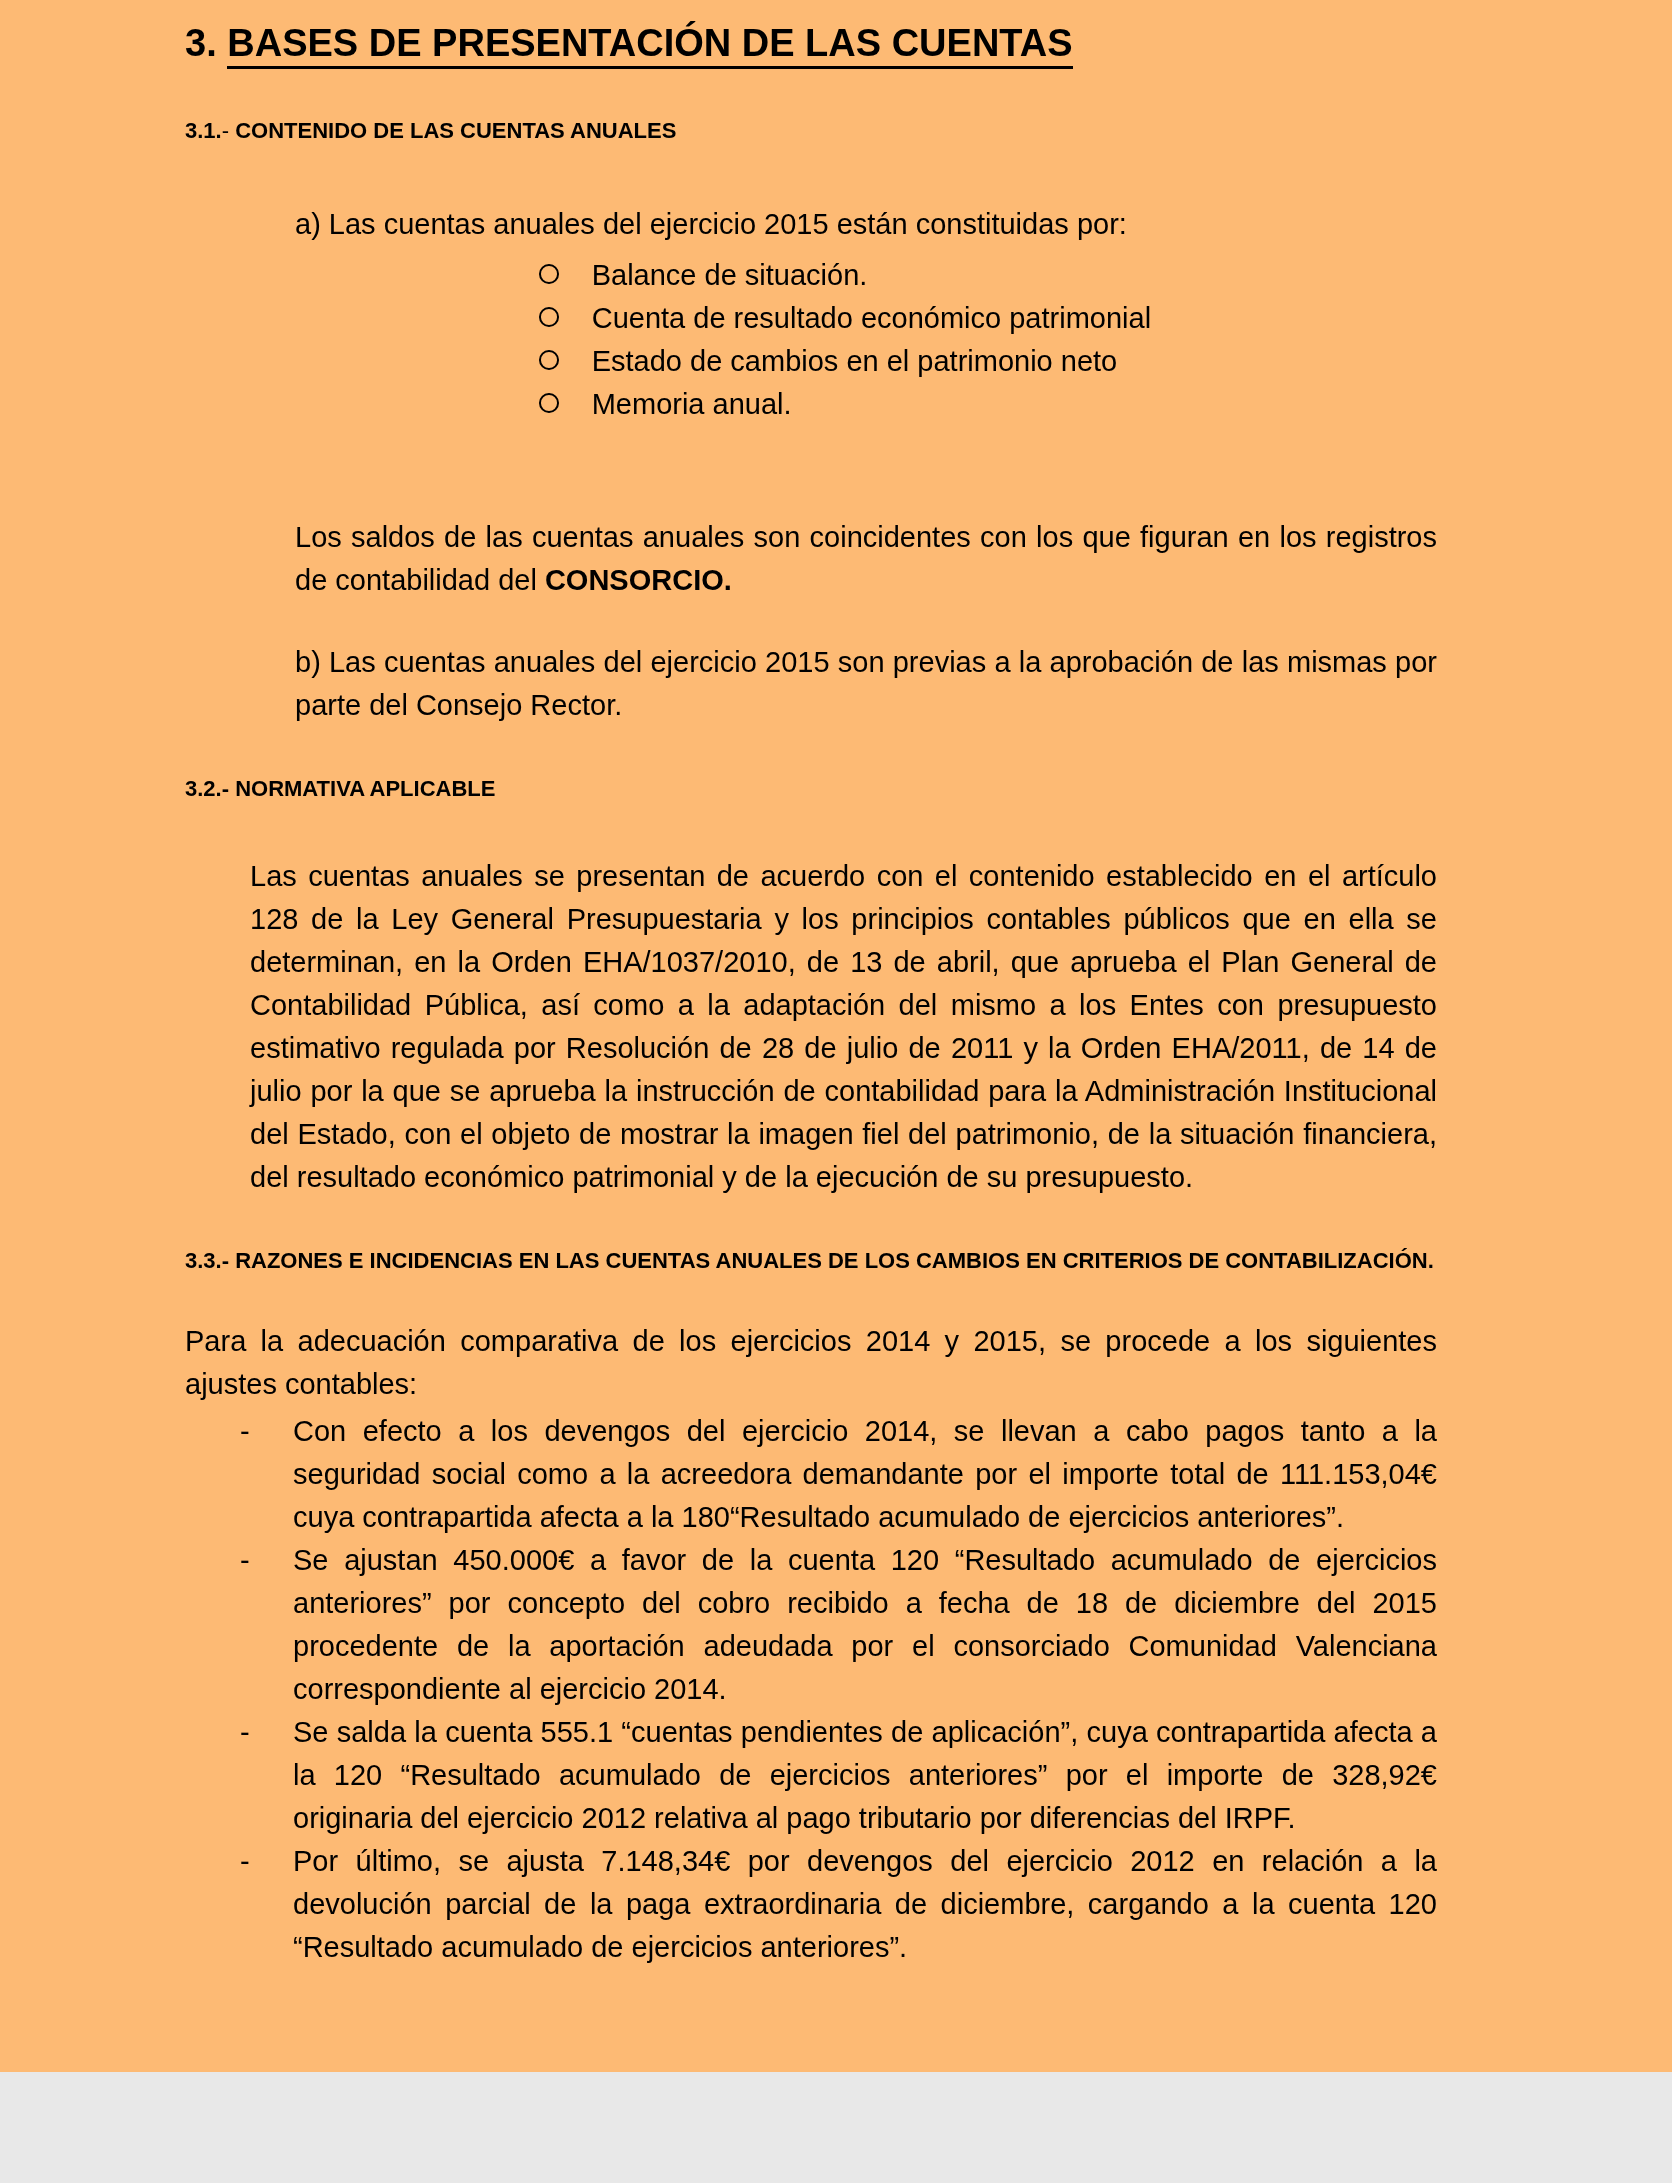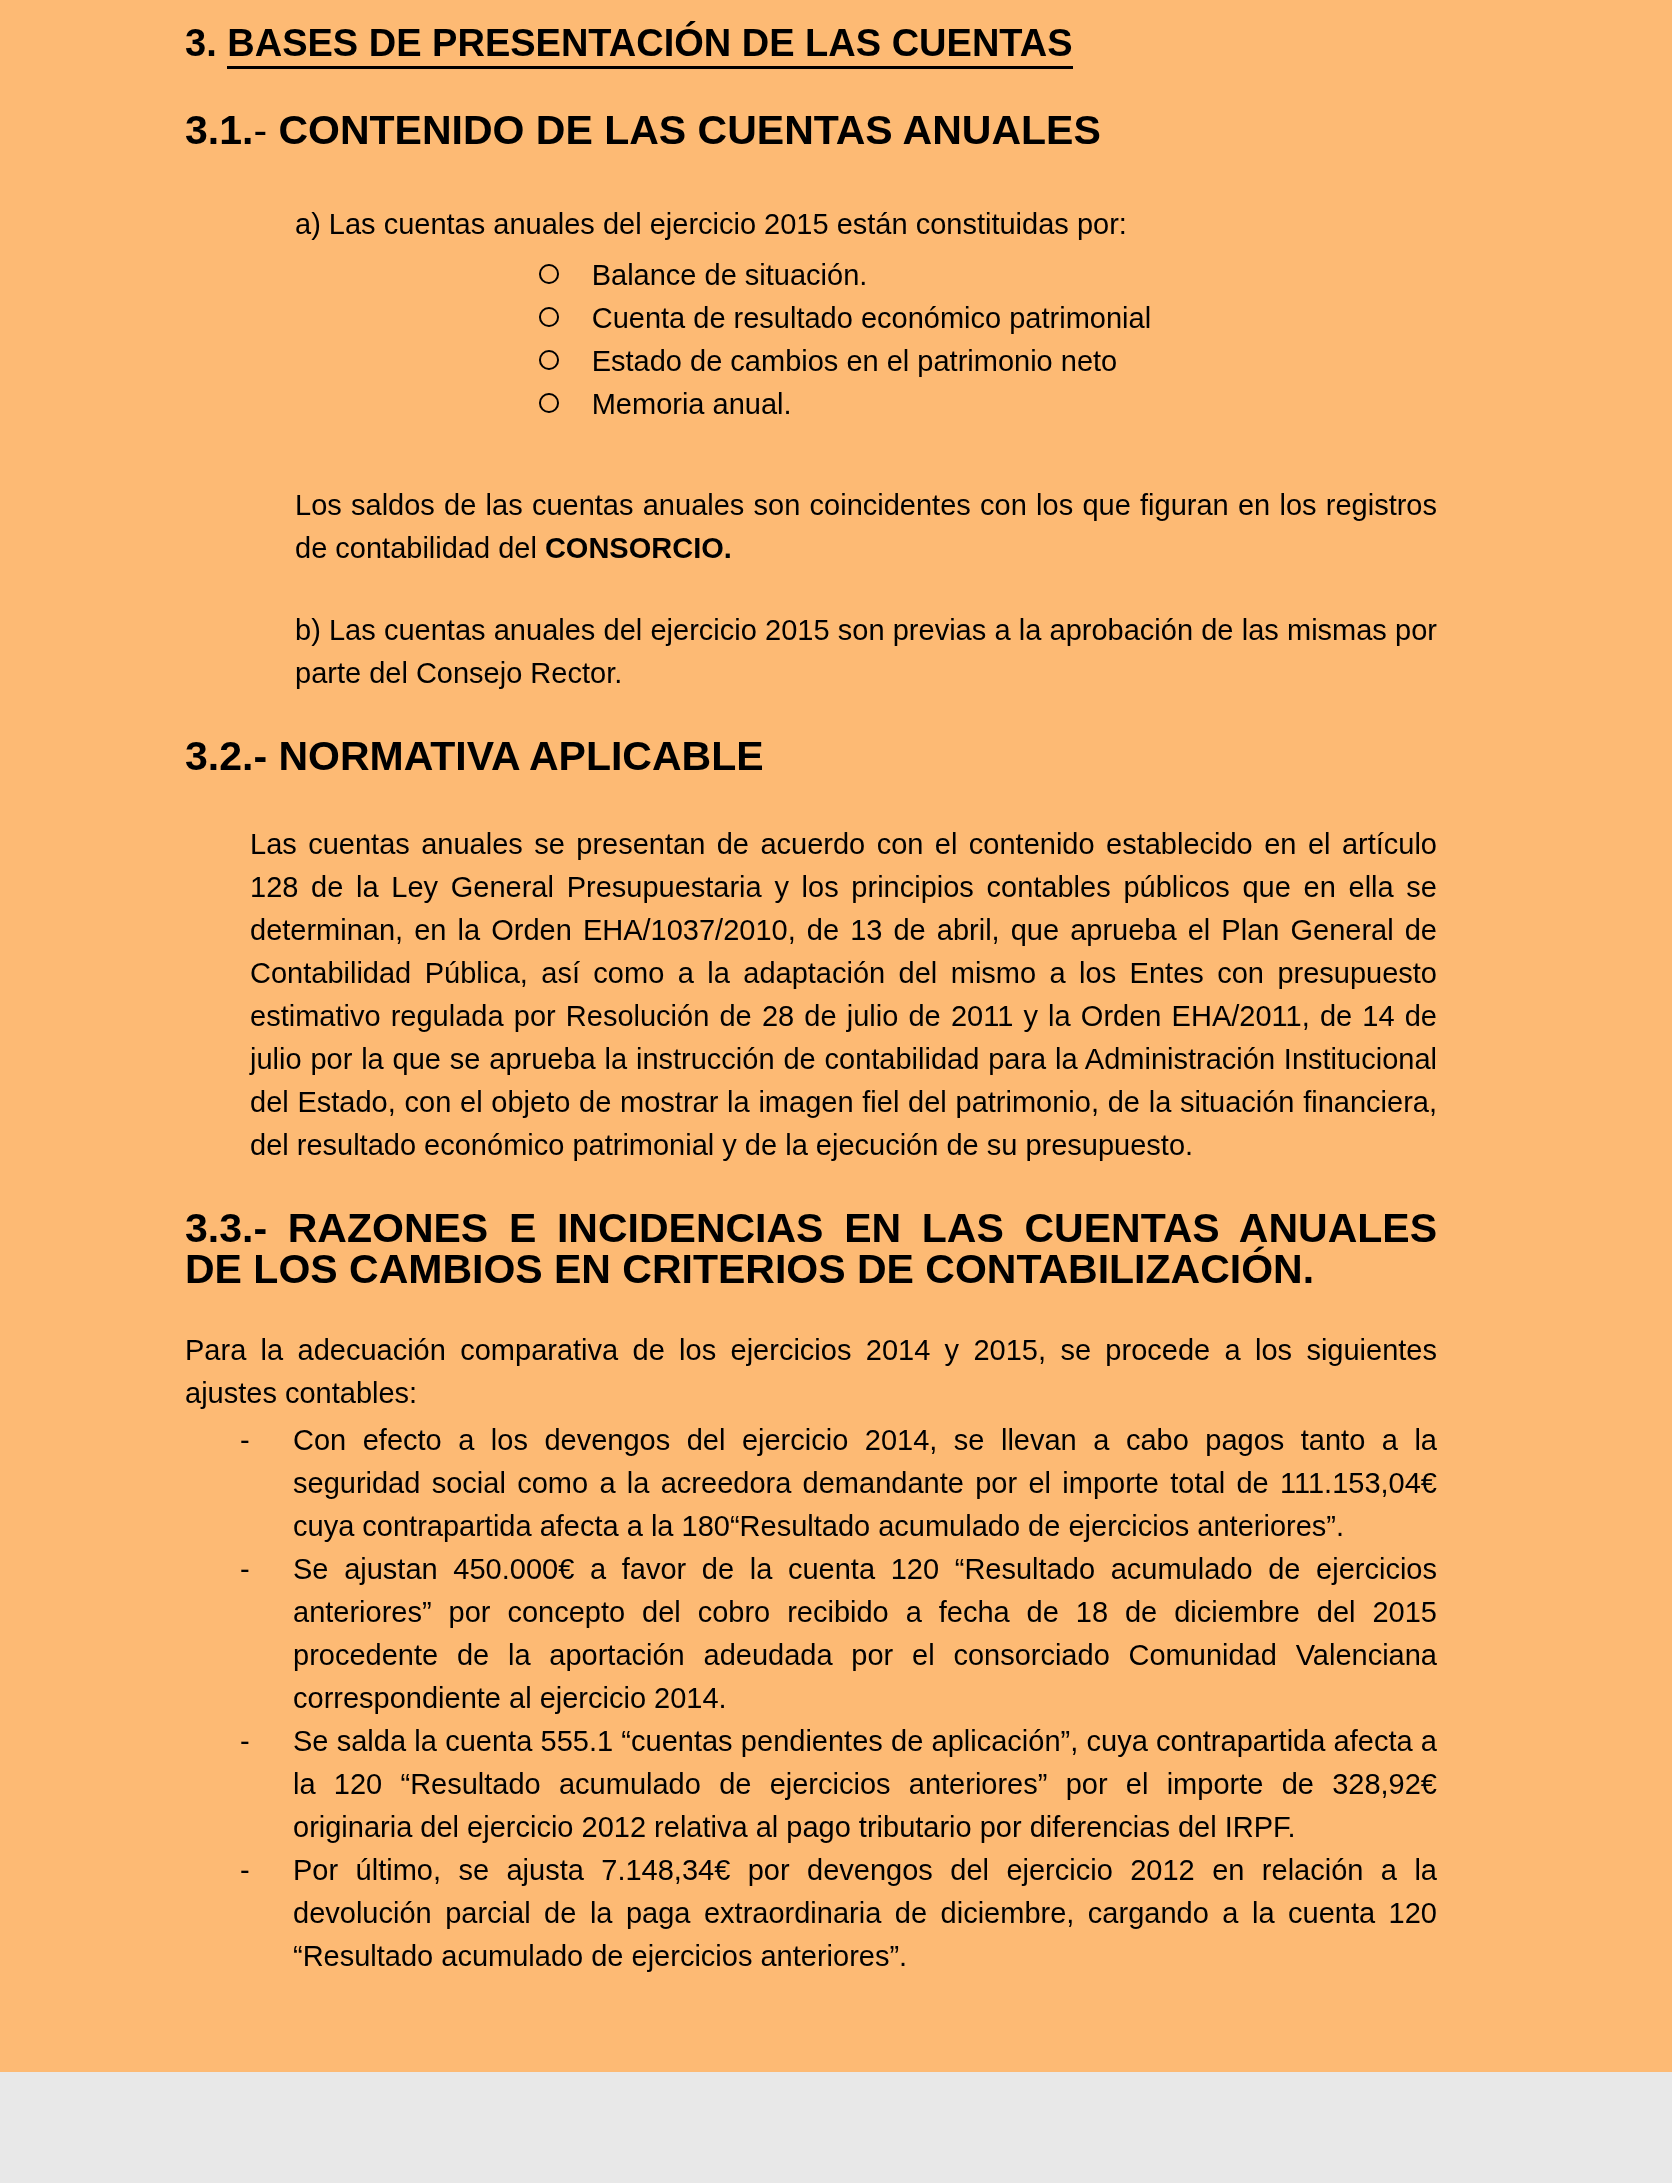--- a/index.html
+++ b/index.html
@@ -21,33 +21,33 @@
     line-height:49px;
     font-weight:bold;
     margin:0 0 42px 0;
     white-space:nowrap;
   }
   .title-underline {
     border-bottom:3.9px solid #000;
     padding-bottom:2.4px;
   }
   .h {
-    font-size:41px;
+    font-size:22px;
     line-height:41px;
     font-weight:bold;
     margin:0;
   }
   .h31 { margin-bottom:52px; }
   .h32 { margin-bottom:46px; }
   .h33 { margin-bottom:39px; text-align:justify; }
   p { margin:0; }
   .just { text-align:justify; -moz-text-align-last:left; text-align-last:left; }
   .indent { margin-left:110px;margin-top:16px; }
   .item-a { margin-bottom:7.9px; }
-  .o-list { list-style:none; margin:0 0 58px 0; padding:0; }
+  .o-list { list-style:none; margin:0 0 90px 0; padding:0; }
   .o-row { padding-left:354px; }
   .o-dot {
     display:inline-block;
     width:15.7px; height:15.7px;
     border:2px solid #000;
     border-radius:50%;
     margin-right:33px;
     vertical-align:baseline;
     position:relative; top:-0.8px;
   }

